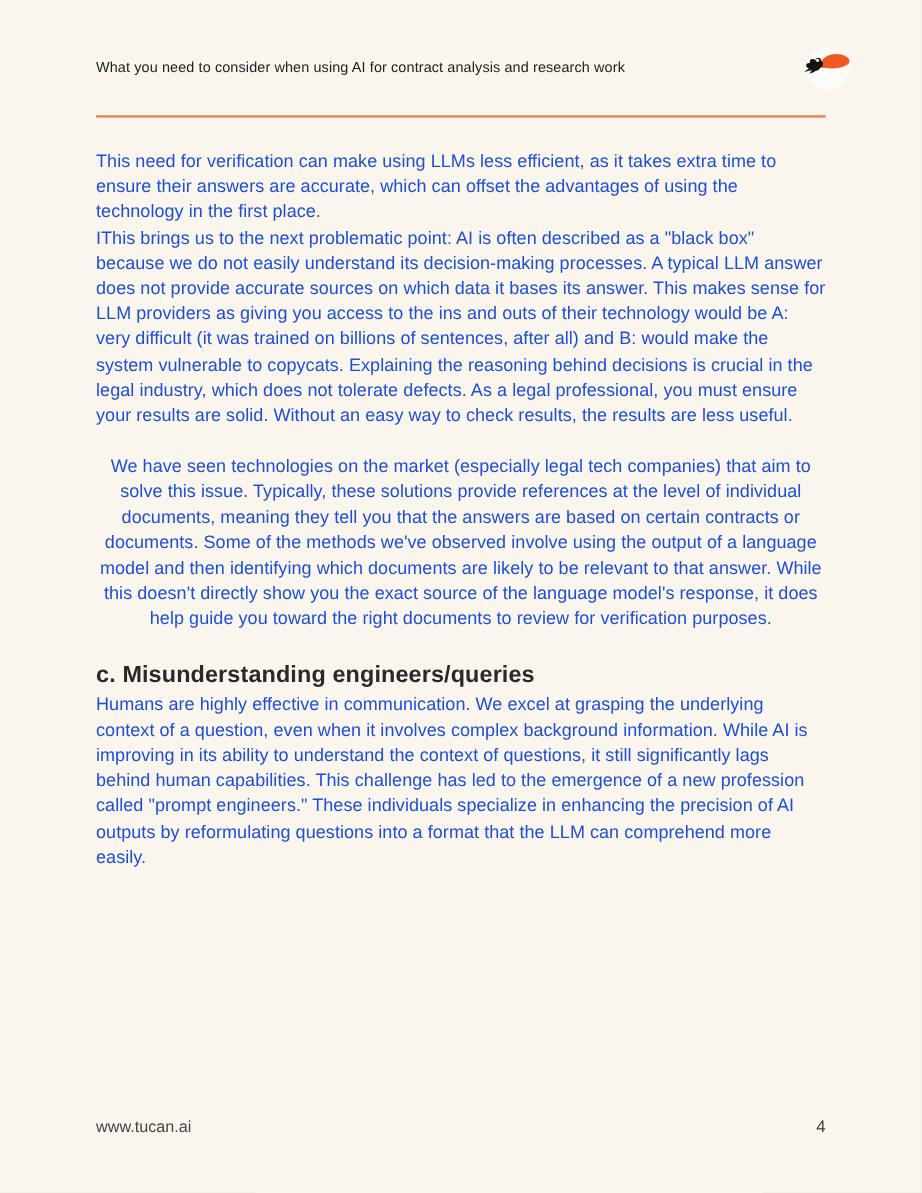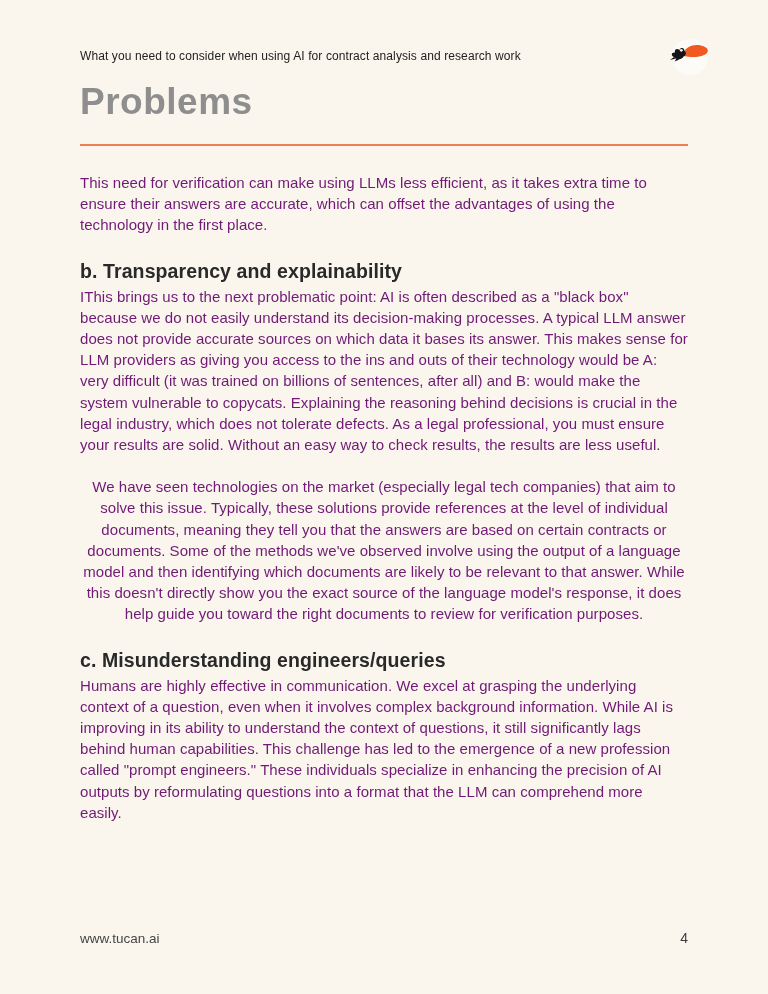--- a/index.html
+++ b/index.html
@@ -46,21 +46,21 @@
   }
   hr.accent-divider {
     border: none;
     border-top: 2px solid #ee7d52;
     margin-top: 20px;
   }
   p.body {
     font-size: 15px;
     line-height: 21.2px;
     letter-spacing: 0.05px;
-    color: #701a75;
+    color: #1d4ed8;
   }
   p.intro { margin-top: 26px; }
   h2.section-heading {
     margin-top: 23px;
     font-size: 19.5px;
     line-height: 24px;
     font-weight: bold;
     color: #292929;
     letter-spacing: 0.1px;
   }
@@ -98,28 +98,26 @@
         <path d="M8 21 C 4.5 19.5, 5.5 16, 9 16.5 C 8 13.5, 11 12, 13.5 14 C 14.5 11, 18.5 11.5, 18.5 15 C 20.5 16, 20.5 19.5, 17.5 20.5 C 16 24, 10.5 24, 8 21 Z" fill="#141414"></path>
 
         <path d="M8 21 L4 24 L10 22.5 Z" fill="#141414"></path>
         <path d="M10.5 22.5 L8.5 25.5 L13.5 23.5 Z" fill="#141414"></path>
 
         <circle cx="15.3" cy="14.3" r="1.4" fill="#faf6ee"></circle>
       </svg>
     </div>
   </header>
 
-  <h1 class="page-title">Problems</h1>
 
   <hr class="accent-divider">
 
   <p class="body intro">This need for verification can make using LLMs less efficient, as it takes extra time to ensure their answers are accurate, which can offset the advantages of using the technology in the first place.</p>
 
   <section>
-    <h2 class="section-heading">b. Transparency and explainability</h2>
     <p class="body">IThis brings us to the next problematic point: AI is often described as a "black box" because we do not easily understand its decision-making processes. A typical LLM answer does not provide accurate sources on which data it bases its answer. This makes sense for LLM providers as giving you access to the ins and outs of their technology would be A: very difficult (it was trained on billions of sentences, after all) and B: would make the system vulnerable to copycats. Explaining the reasoning behind decisions is crucial in the legal industry, which does not tolerate defects. As a legal professional, you must ensure your results are solid. Without an easy way to check results, the results are less useful.</p>
     <p class="body para-gap">We have seen technologies on the market (especially legal tech companies) that aim to solve this issue. Typically, these solutions provide references at the level of individual documents, meaning they tell you that the answers are based on certain contracts or documents. Some of the methods we've observed involve using the output of a language model and then identifying which documents are likely to be relevant to that answer. While this doesn't directly show you the exact source of the language model's response, it does help guide you toward the right documents to review for verification purposes.</p>
   </section>
 
   <section>
     <h2 class="section-heading">c. Misunderstanding engineers/queries</h2>
     <p class="body">Humans are highly effective in communication. We excel at grasping the underlying context of a question, even when it involves complex background information. While AI is improving in its ability to understand the context of questions, it still significantly lags behind human capabilities. This challenge has led to the emergence of a new profession called "prompt engineers." These individuals specialize in enhancing the precision of AI outputs by reformulating questions into a format that the LLM can comprehend more easily.</p>
   </section>
 
   <footer class="page-footer">

